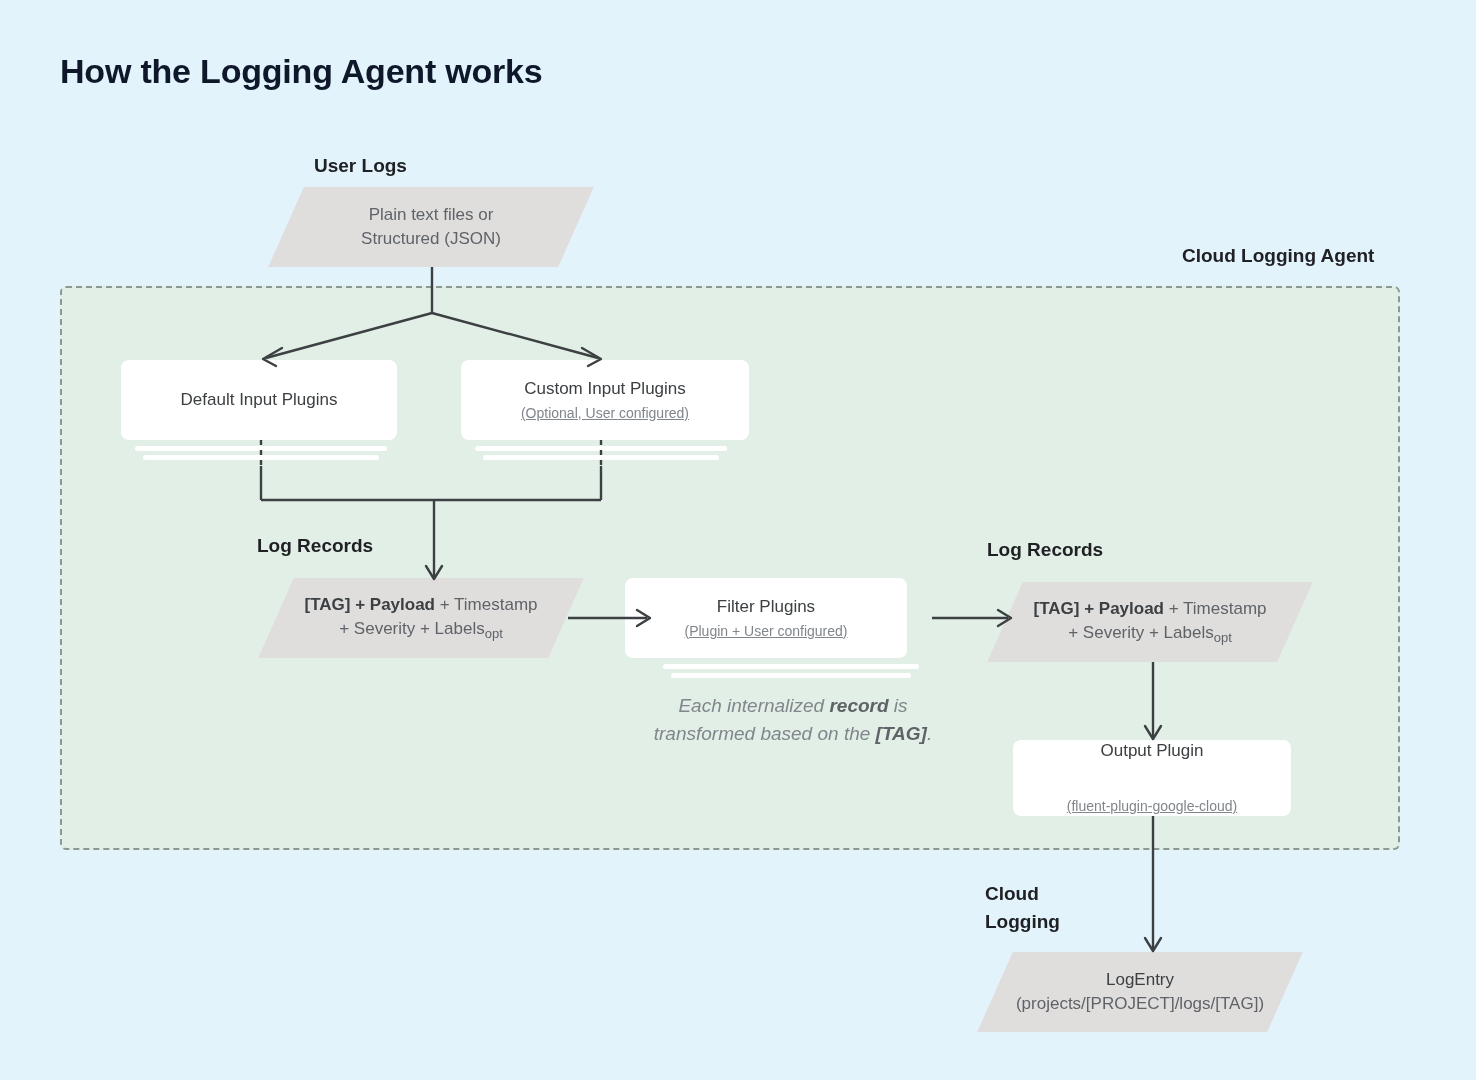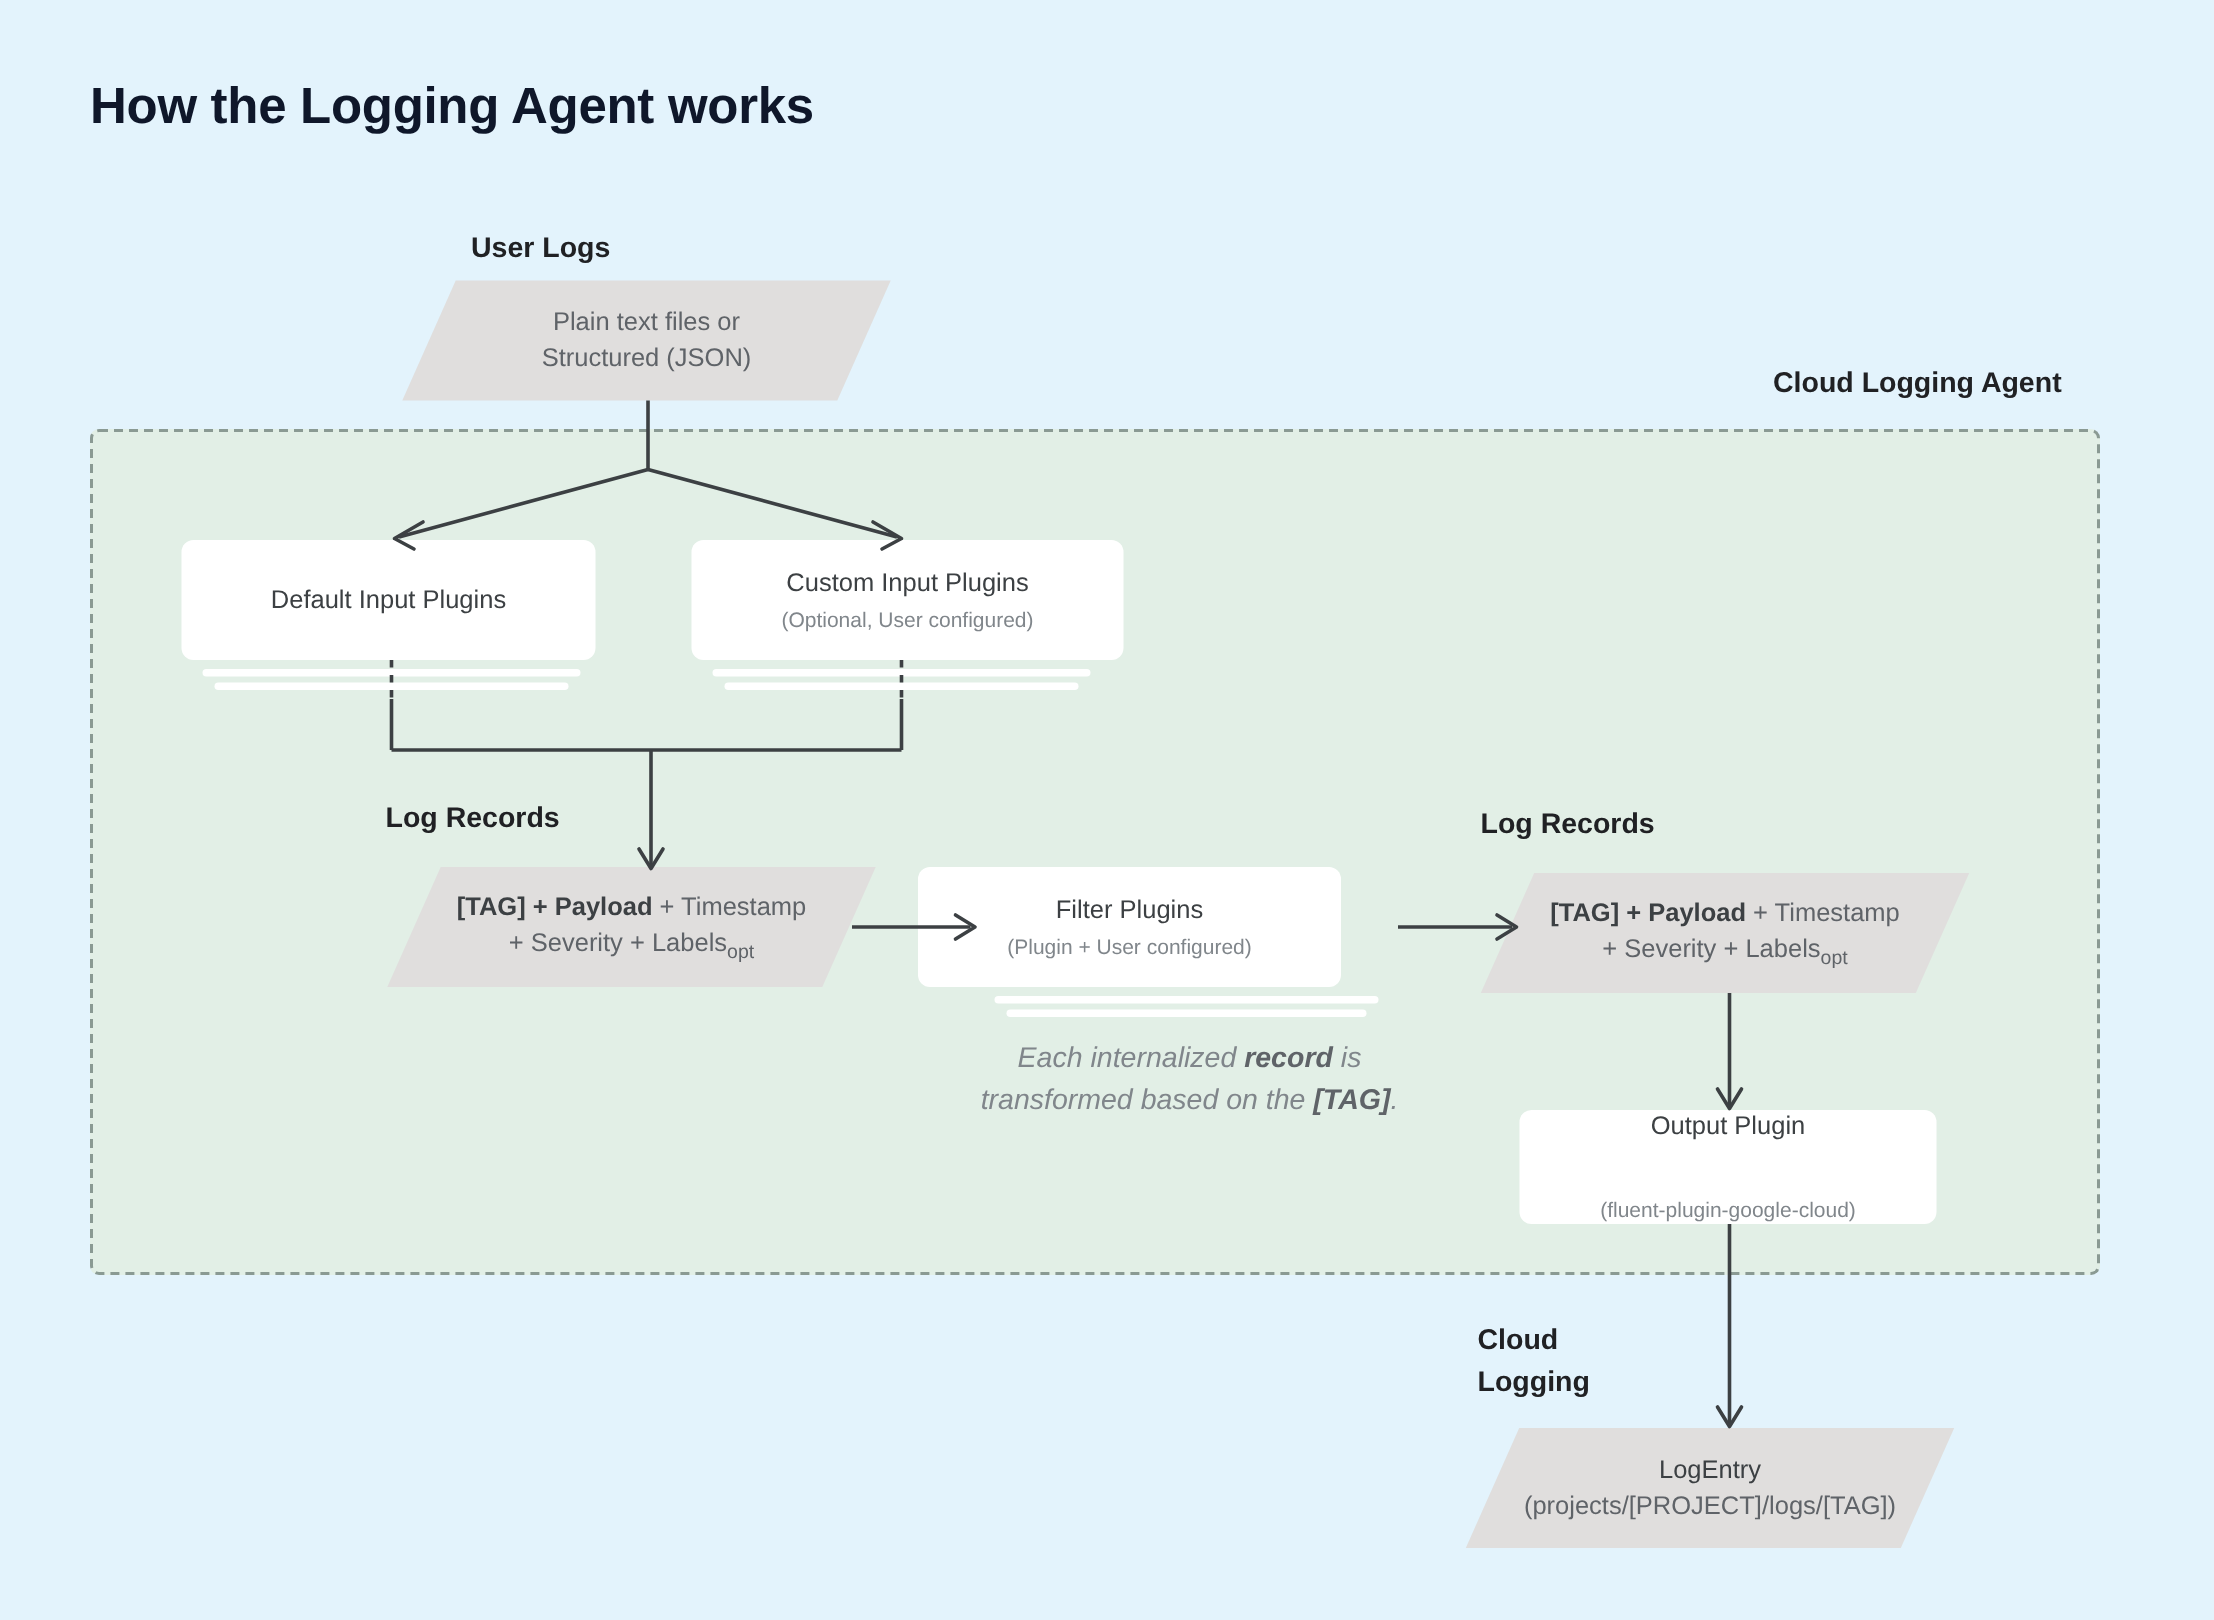--- a/index.html
+++ b/index.html
@@ -108,32 +108,33 @@
   .card .title {
     font-size: 17px;
     color: #3c4043;
     line-height: 1.35;
   }
   .card .subtitle {
     font-size: 14px;
     color: #80868b;
     line-height: 1.35;
     margin-top: 3px;
+    text-decoration: underline;
   }
   
   .stack-1, .stack-2 {
     position: absolute;
     background: #ffffff;
     border-radius: 3px;
     height: 5px;
   }
 
   #card-default-input { left: 121px;  top: 360px; width: 276px; height: 80px; }
   #card-custom-input  { left: 461px;  top: 360px; width: 288px; height: 80px; }
-  #card-filter        { left: 612px;  top: 578px; width: 282px; height: 80px; }
+  #card-filter        { left: 625px;  top: 578px; width: 282px; height: 80px; }
   #card-output        { left: 1013px; top: 740px; width: 278px; height: 76px; justify-content: space-between; }
 
   #stack-default-1 { left: 135px; top: 446px; width: 252px; }
   #stack-default-2 { left: 143px; top: 455px; width: 236px; }
   #stack-custom-1  { left: 475px; top: 446px; width: 252px; }
   #stack-custom-2  { left: 483px; top: 455px; width: 236px; }
   #stack-filter-1  { left: 663px; top: 664px; width: 256px; }
   #stack-filter-2  { left: 671px; top: 673px; width: 240px; }
 
   

